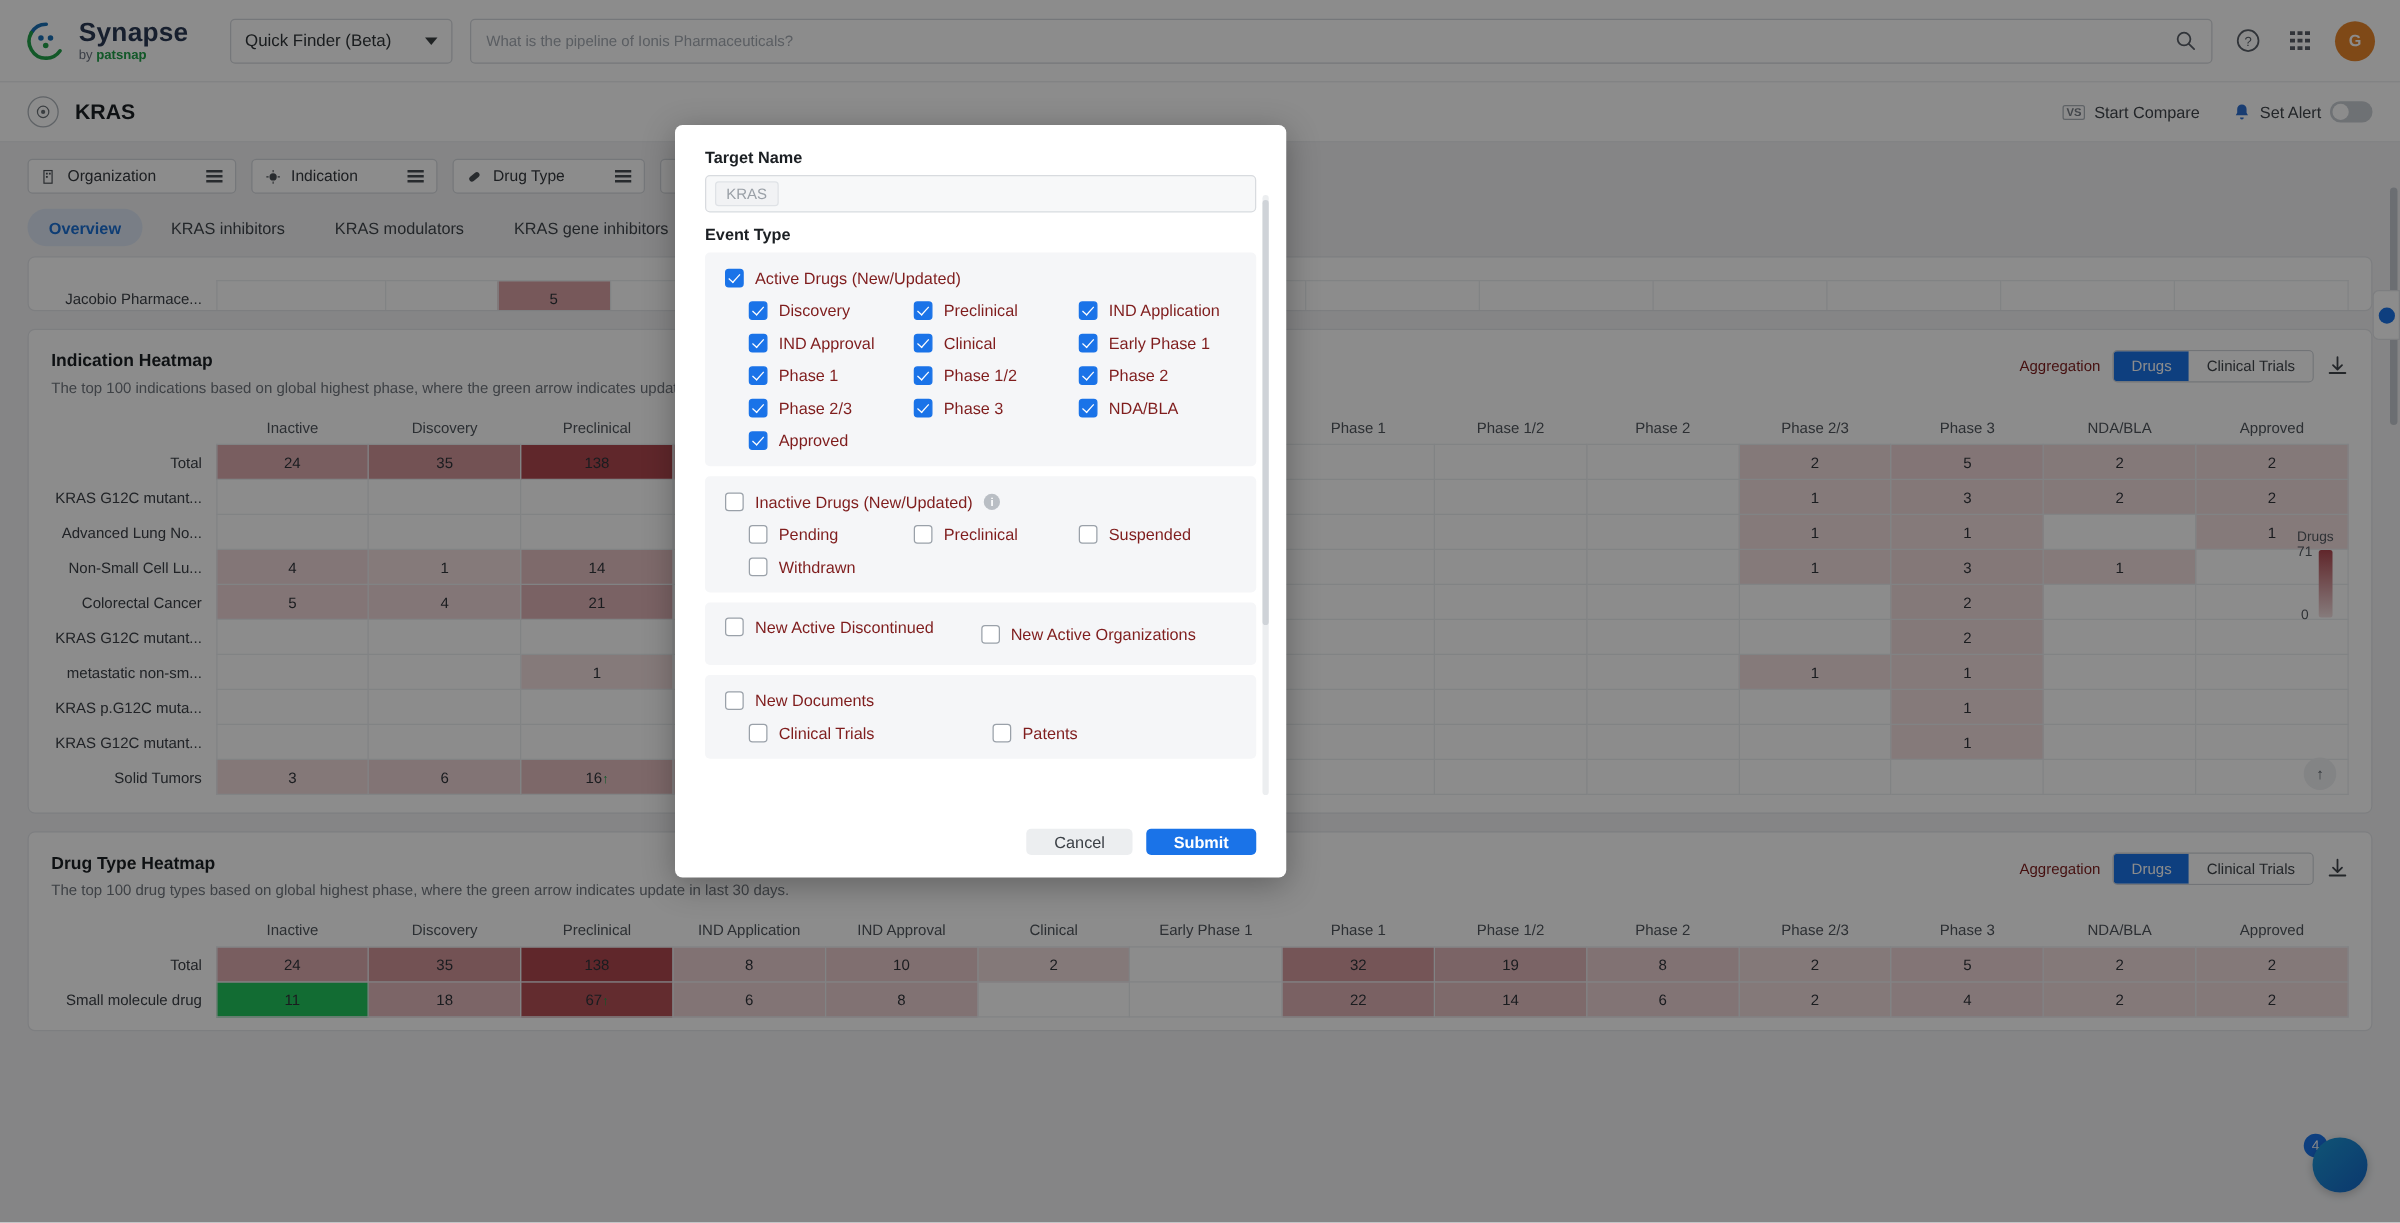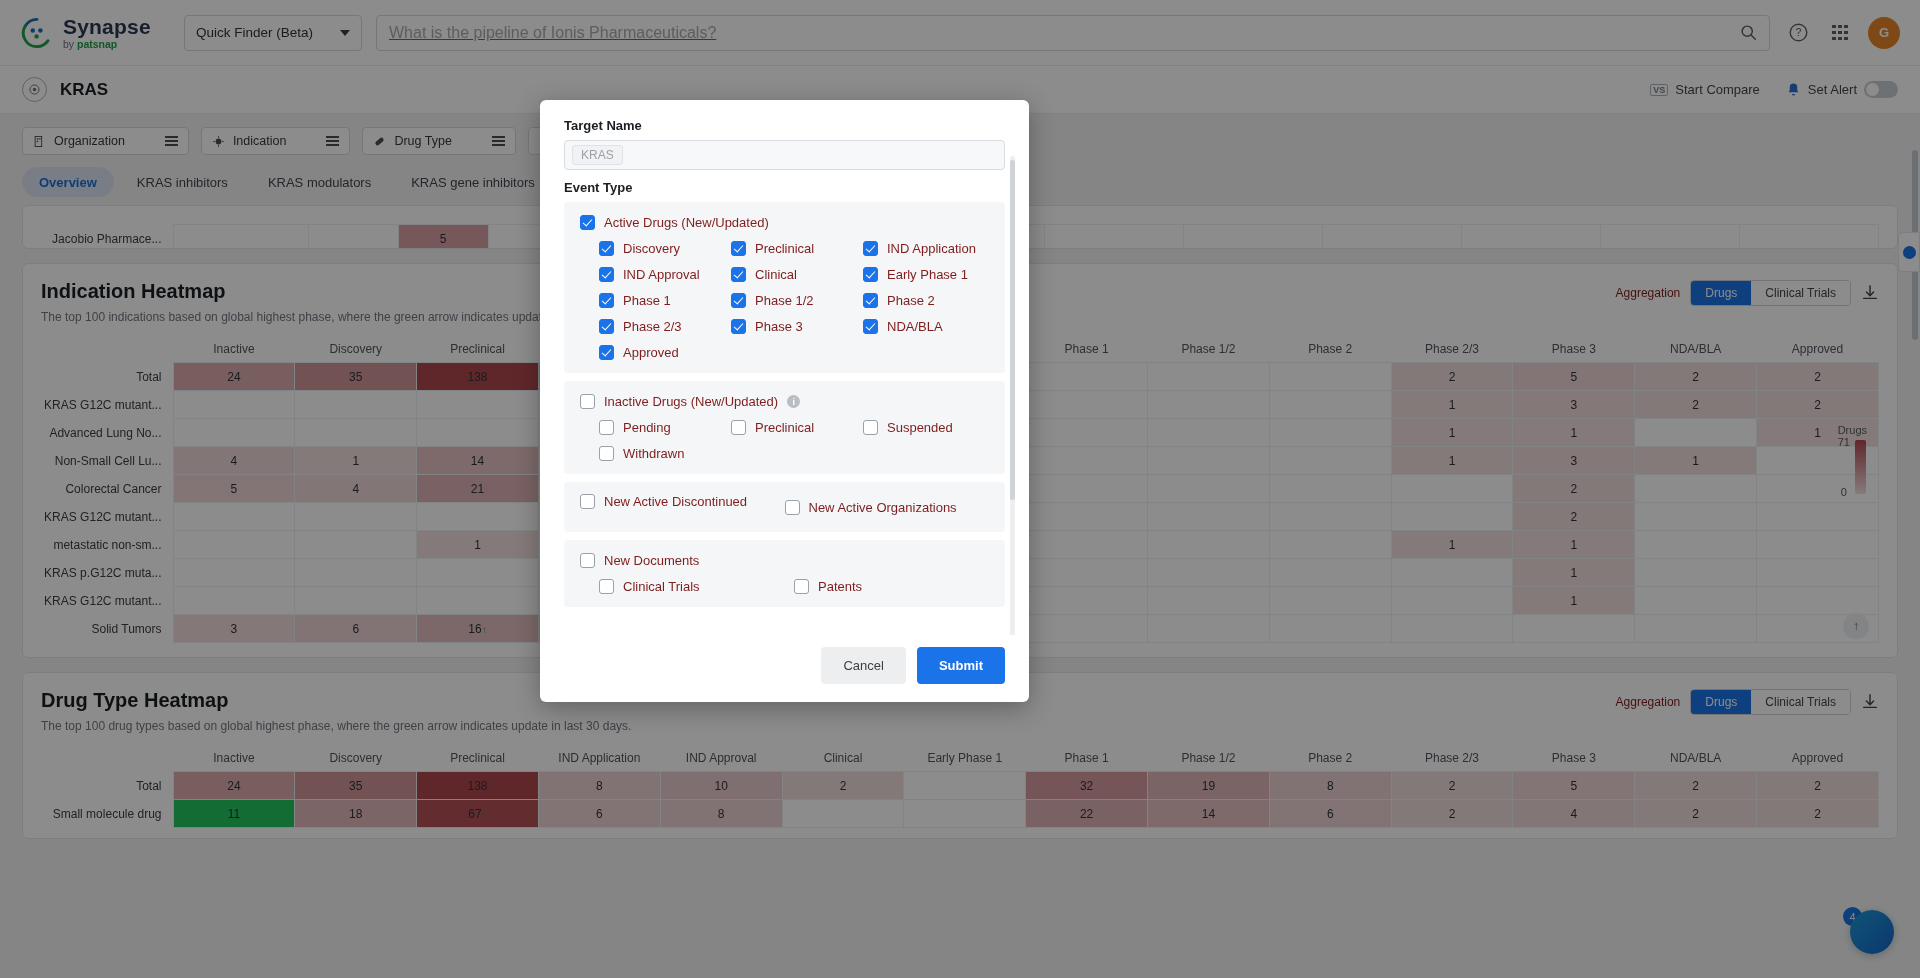--- a/index.html
+++ b/index.html
@@ -31,22 +31,22 @@
     background: #fff; display: flex; align-items: center; justify-content: space-between;
     padding: 0 11px; font-size: 13.5px; color: #2f3437; cursor: pointer;
   }
   .caret { width: 0; height: 0; border-left: 5px solid transparent; border-right: 5px solid transparent; border-top: 6px solid #3b4043; }
 
   .searchbox {
     flex: 1; height: 36px; border: 1px solid #d6d9de; border-radius: 4px; background: #fff;
     display: flex; align-items: center; padding: 0 12px;
   }
   .searchbox input {
-    flex: 1; border: none; outline: none; font-size: 16px; color: #a16207;
-    font-family: inherit; background: transparent; text-decoration: underline;
+    flex: 1; border: none; outline: none; font-size: 12px; color: #3b82f6;
+    font-family: inherit; background: transparent;
   }
   .searchbox input::placeholder { color: #a5abb3; }
 
   .tb-icon { width: 28px; height: 28px; display: flex; align-items: center; justify-content: center; color: #5a6069; cursor: pointer; }
   .grid-icon i { display: block; width: 3.5px; height: 3.5px; background: #5a6069; }
   .grid-icon { display: grid; grid-template-columns: repeat(3, 3.5px); grid-template-rows: repeat(3, 3.5px); gap: 2.6px; }
   .avatar {
     width: 32px; height: 32px; border-radius: 50%; background: #e8852a; color: #fff;
     display: flex; align-items: center; justify-content: center; font-size: 13px; font-weight: 600; cursor: pointer;
   }
@@ -79,21 +79,21 @@
   .chip .sl i:nth-child(2) { width: 13px; }
   .chip .sl i:nth-child(3) { width: 13px; }
 
   
   .tabs { display: flex; gap: 6px; padding: 12px 22px 0; }
   .tab { height: 30px; padding: 0 17px; display: flex; align-items: center; font-size: 13px; color: #41464c; border-radius: 15px; cursor: pointer; }
   .tab.active { background: #dde6f5; color: #1a6fd4; font-weight: 600; }
 
   
   .card { background: #fff; border: 1px solid #e4e6ea; border-radius: 6px; margin: 14px 22px 0; padding: 16px 18px 10px; position: relative; }
-  .card-title { font-size: 20px; font-weight: 600; color: #1b1f23; }
+  .card-title { font-size: 14px; font-weight: 600; color: #1b1f23; }
   .card-desc { font-size: 12px; color: #71777f; margin-top: 7px; }
   .card-tools { position: absolute; right: 18px; top: 16px; display: flex; align-items: center; gap: 10px; }
   .agg-lbl { font-size: 12px; color: #7f1d1d; }
   .seg { display: flex; border: 1px solid #d0d4d9; border-radius: 4px; overflow: hidden; }
   .seg div { font-size: 12px; padding: 5px 14px; background: #fff; color: #41464c; cursor: pointer; }
   .seg div.on { background: #1a73e8; color: #fff; }
 
   table.hm { border-collapse: collapse; width: 100%; margin-top: 12px; font-size: 12px; color: #30343a; table-layout: fixed; }
   table.hm th { font-weight: 400; color: #5c6views; padding: 6px 4px; text-align: center; color: #50565d; font-size: 12px; }
   table.hm td { text-align: center; height: 28px; border: 1px solid #eceef1; }
@@ -156,21 +156,21 @@
     font-size: 9px; font-weight: 700; display: flex; align-items: center; justify-content: center;
   }
   .two-col { display: grid; grid-template-columns: 1fr 1fr; }
   .two-col-sub { display: grid; grid-template-columns: 1fr 1fr; margin-left: 19px; margin-top: 11px; row-gap: 11px; }
   .two-col-sub .cb-row { margin-bottom: 0; }
 
   .modal-scroll { position: absolute; right: 14px; top: 60px; width: 5px; height: 340px; background: #cfd3d8; border-radius: 3px; }
   .modal-scroll-track { position: absolute; right: 14px; top: 56px; width: 5px; height: 480px; background: #eceef0; border-radius: 3px; }
 
   .modal-foot { padding: 12px 24px 18px; display: flex; justify-content: flex-end; gap: 11px; }
-  .btn { height: 37px; padding: 0 22px; border-radius: 4px; font-size: 13px; font-family: inherit; border: none; cursor: pointer; }
+  .btn { height: 21px; padding: 0 22px; border-radius: 4px; font-size: 13px; font-family: inherit; border: none; cursor: pointer; }
   .btn-cancel { background: #eceef0; color: #3b4046; }
   .btn-submit { background: #1a73e8; color: #fff; font-weight: 600; }
 </style>
 </head>
 <body>
 
 <div id="app">
 
   <div class="page">
 

